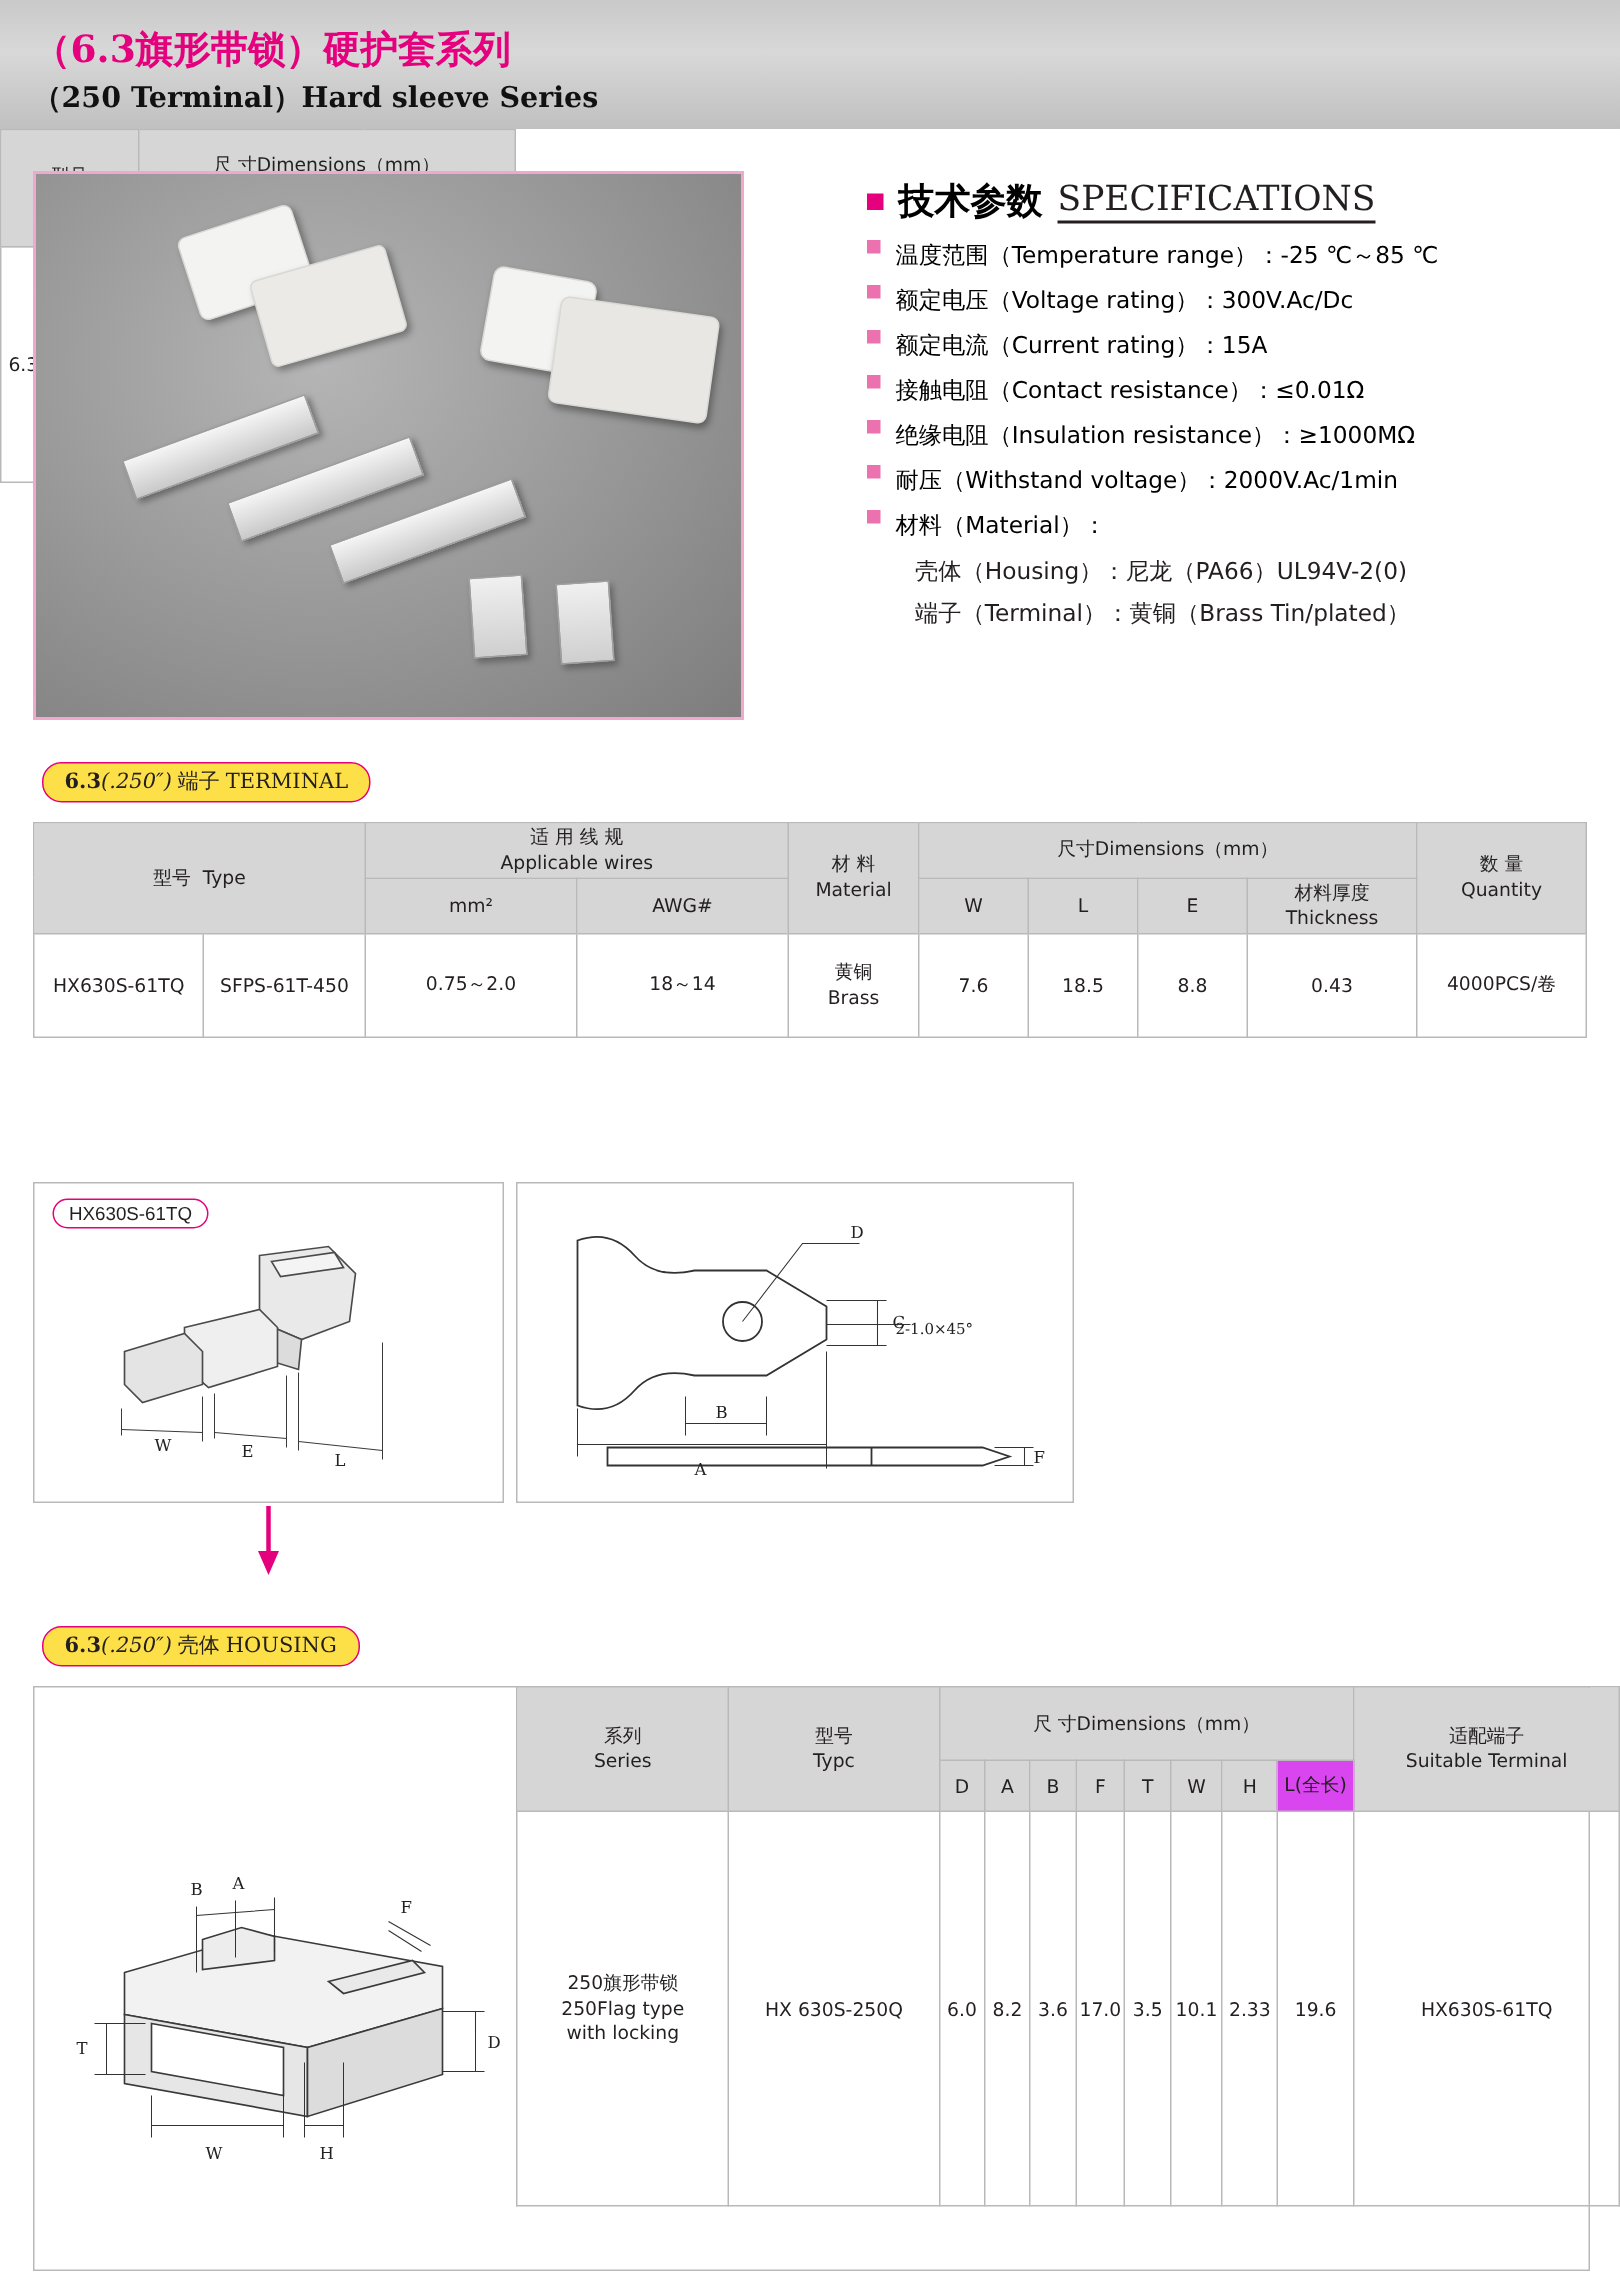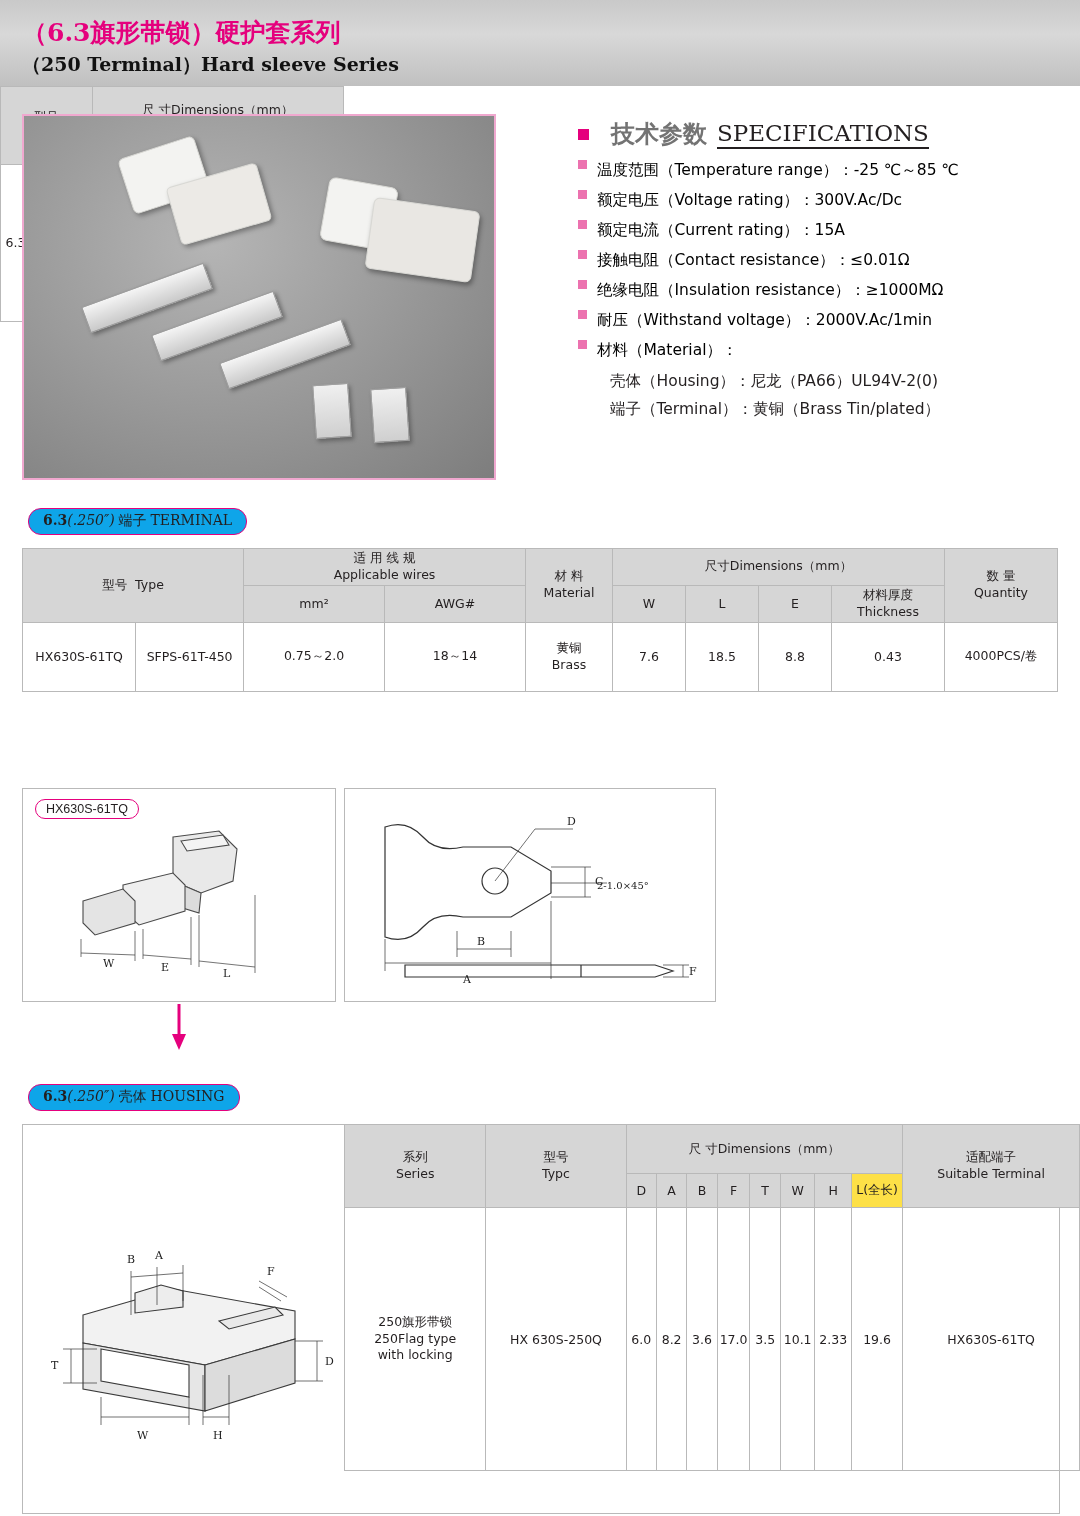--- a/index.html
+++ b/index.html
@@ -59,36 +59,36 @@
          border:1px solid #a0a0a0; width:34px; height:52px;
          box-shadow:2px 3px 4px rgba(0,0,0,0.3); }
   .tb1 { left:290px; top:268px; transform:rotate(-4deg); }
   .tb2 { left:348px; top:272px; transform:rotate(-4deg); }
 
   
   .specs { position:absolute; left:578px; top:118px; width:480px; }
   .spec-head { display:flex; align-items:center; gap:10px; margin-bottom:10px; }
   .sq { width:11px; height:11px; background:#e5007d; display:inline-block; flex:none; }
   .sq-sm { width:9px; height:9px; background:#ec72af; display:inline-block; flex:none; }
-  .spec-head .cn { font-size:24px; font-weight:bold; color:#737373;
-                   font-family:"DejaVu Sans", sans-serif;margin-left:12px; }
+  .spec-head .cn { font-size:24px; font-weight:bold; color:#000000;
+                   font-family:"DejaVu Sans", sans-serif; }
   .spec-head .en { font-size:23px; color:#231f20;
                    font-family:"DejaVu Serif", serif;
                    border-bottom:2px solid #231f20; padding-bottom:1px; }
   .spec-row { display:flex; align-items:flex-start; gap:10px; margin:9px 0; }
   .spec-row .txt { font-size:15.5px; line-height:1.35; color:#000000;
                    font-family:"DejaVu Sans", sans-serif; }
   .spec-sub { margin:3px 0 0 32px; font-size:15.5px; line-height:1.6;
               font-family:"DejaVu Sans", sans-serif; }
 
   
   .pill {
     display:inline-block;
     border:1px solid #e5007d; border-radius:13px;
-    padding:3px 14px 4px 14px; background:#0ea5e9;
+    padding:3px 14px 4px 14px; background:#fde047;
     font-size:14px; color:#231f20;
   }
   .pill .it { font-style:italic; }
   .pill-wrap { position:absolute; }
 
   
   table { border-collapse:collapse; }
   .tbl td, .tbl th {
     border:1px solid #b9b9b9;
     text-align:center; vertical-align:middle;
@@ -389,21 +389,21 @@
     </td>
   </tr>
   <tr>
     <td class="hd" style="width:28px; background:#d6d6d6;">D</td>
     <td class="hd" style="width:28px; background:#d6d6d6;">A</td>
     <td class="hd" style="width:28px; background:#d6d6d6;">B</td>
     <td class="hd" style="width:30px; background:#d6d6d6;">F</td>
     <td class="hd" style="width:28px; background:#d6d6d6;">T</td>
     <td class="hd" style="width:32px; background:#d6d6d6;">W</td>
     <td class="hd" style="width:34px; background:#d6d6d6;">H</td>
-    <td class="hd" style="width:50px; background:#fde047;">L(全长)</td>
+    <td class="hd" style="width:50px; background:#d946ef;">L(全长)</td>
   </tr>
   <tr>
     <td class="two-line" style="height:260px;">
       <div>250旗形带锁</div>
       <div>250Flag type</div>
       <div>with locking</div>
     </td>
     <td>HX 630S-250Q</td>
     <td>6.0</td>
     <td>8.2</td>

